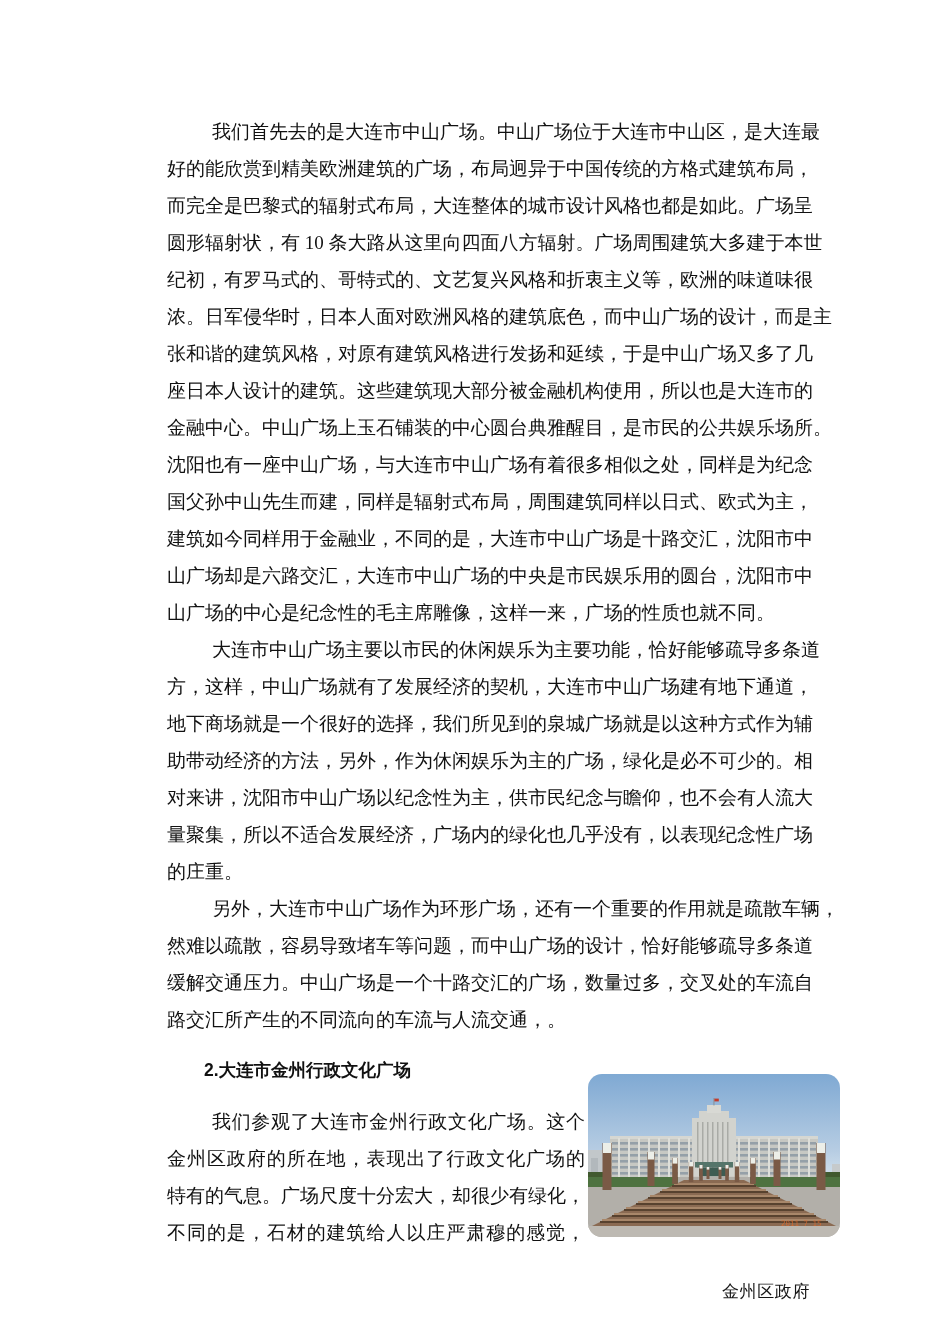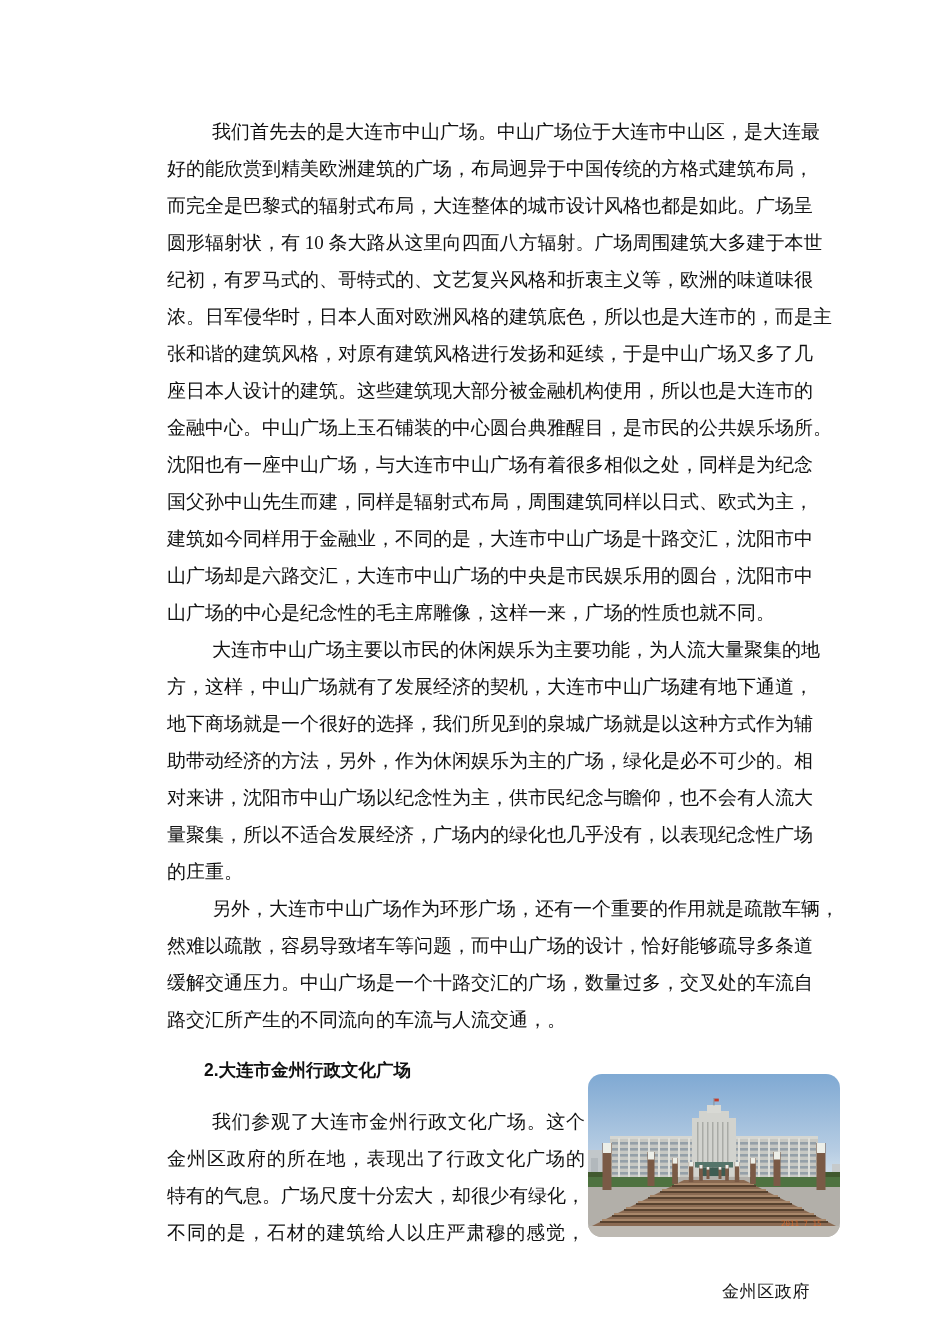--- a/index.html
+++ b/index.html
@@ -56,33 +56,33 @@
 
 <div class="page">
 
   <div class="content">
     <div class="para">
         <div class="tline tline-indent">我们首先去的是大连市中山广场。中山广场位于大连市中山区，是大连最</div>
         <div class="tline">好的能欣赏到精美欧洲建筑的广场，布局迥异于中国传统的方格式建筑布局，</div>
         <div class="tline">而完全是巴黎式的辐射式布局，大连整体的城市设计风格也都是如此。广场呈</div>
         <div class="tline">圆形辐射状，有 10 条大路从这里向四面八方辐射。广场周围建筑大多建于本世</div>
         <div class="tline">纪初，有罗马式的、哥特式的、文艺复兴风格和折衷主义等，欧洲的味道味很</div>
-        <div class="tline">浓。日军侵华时，日本人面对欧洲风格的建筑底色，所以也是大连市的，而是主</div>
+        <div class="tline">浓。日军侵华时，日本人面对欧洲风格的建筑底色，而中山广场的设计，而是主</div>
         <div class="tline">张和谐的建筑风格，对原有建筑风格进行发扬和延续，于是中山广场又多了几</div>
         <div class="tline">座日本人设计的建筑。这些建筑现大部分被金融机构使用，所以也是大连市的</div>
         <div class="tline">金融中心。中山广场上玉石铺装的中心圆台典雅醒目，是市民的公共娱乐场所。</div>
         <div class="tline">沈阳也有一座中山广场，与大连市中山广场有着很多相似之处，同样是为纪念</div>
         <div class="tline">国父孙中山先生而建，同样是辐射式布局，周围建筑同样以日式、欧式为主，</div>
         <div class="tline">建筑如今同样用于金融业，不同的是，大连市中山广场是十路交汇，沈阳市中</div>
         <div class="tline">山广场却是六路交汇，大连市中山广场的中央是市民娱乐用的圆台，沈阳市中</div>
         <div class="tline tline-last">山广场的中心是纪念性的毛主席雕像，这样一来，广场的性质也就不同。</div>
       </div>
 
     <div class="para">
-        <div class="tline tline-indent">大连市中山广场主要以市民的休闲娱乐为主要功能，为人流大量聚集的地</div>
+        <div class="tline tline-indent">大连市中山广场主要以市民的休闲娱乐为主要功能，恰好能够疏导多条道</div>
         <div class="tline">方，这样，中山广场就有了发展经济的契机，大连市中山广场建有地下通道，</div>
         <div class="tline">地下商场就是一个很好的选择，我们所见到的泉城广场就是以这种方式作为辅</div>
         <div class="tline">助带动经济的方法，另外，作为休闲娱乐为主的广场，绿化是必不可少的。相</div>
         <div class="tline">对来讲，沈阳市中山广场以纪念性为主，供市民纪念与瞻仰，也不会有人流大</div>
         <div class="tline">量聚集，所以不适合发展经济，广场内的绿化也几乎没有，以表现纪念性广场</div>
         <div class="tline tline-last">的庄重。</div>
       </div>
 
     <div class="para">
         <div class="tline tline-indent">另外，大连市中山广场作为环形广场，还有一个重要的作用就是疏散车辆，</div>

